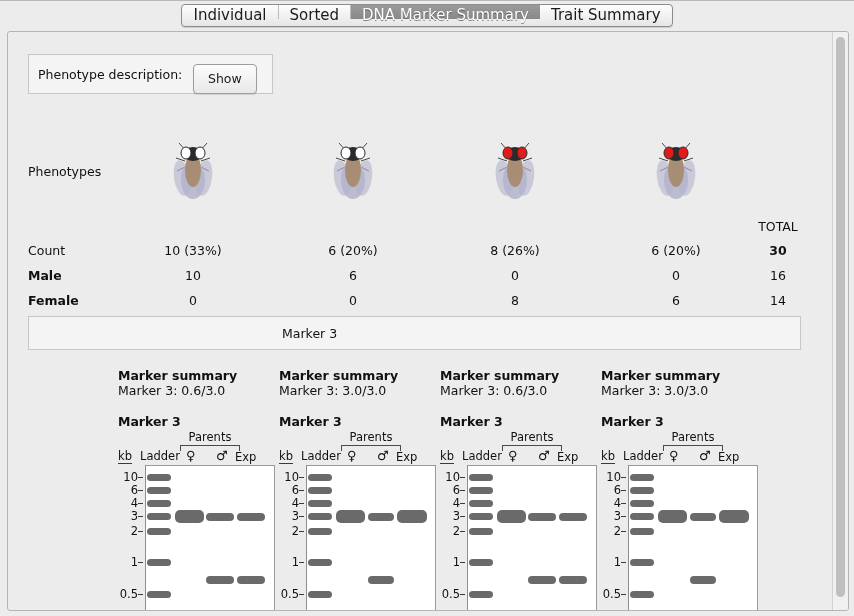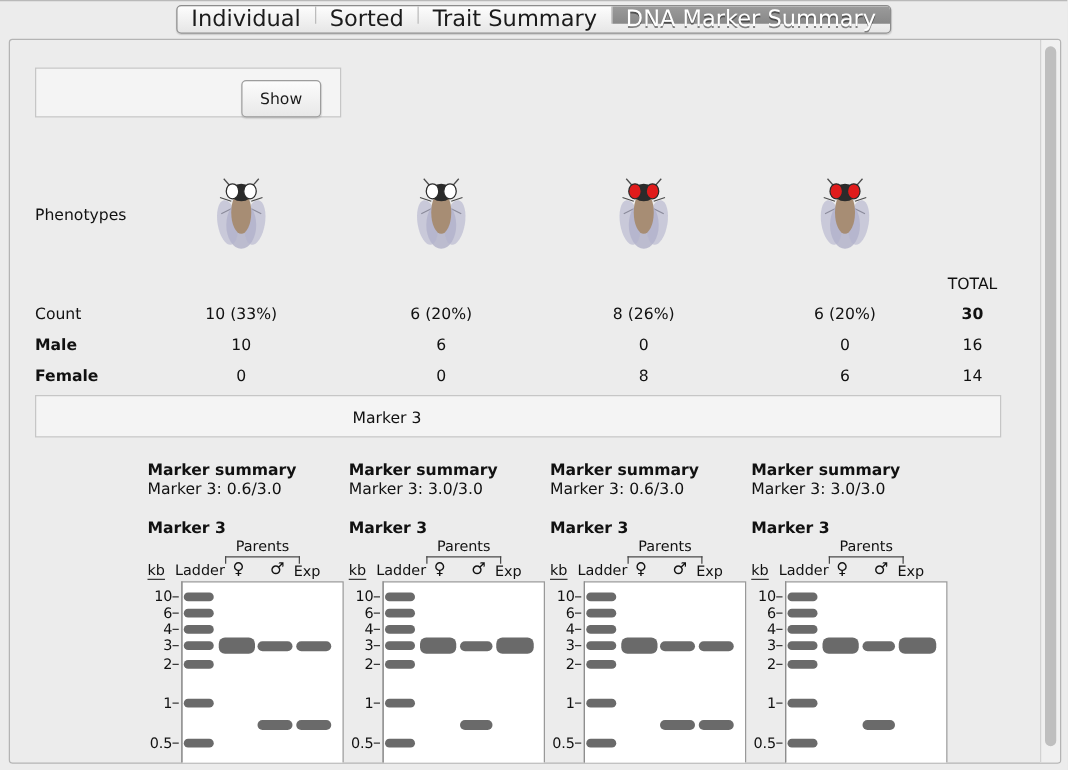--- a/index.html
+++ b/index.html
@@ -11,21 +11,21 @@
     -webkit-font-smoothing:antialiased;
   }
   .app{position:relative;width:854px;height:616px;background:#ececec;}
 
   
   .tabbar{position:absolute;left:0;top:0;width:854px;height:30px;
     background:#ececec;display:flex;align-items:center;justify-content:center;}
   .tabbar:after{content:"";position:absolute;left:0;right:0;top:0;height:1px;background:#b9b9b9;}
   .tabs{display:flex;height:21px;border:1px solid #8c8c8c;border-radius:4px;overflow:hidden;
     background:linear-gradient(#fdfdfd,#e6e6e6);box-shadow:0 1px 1px rgba(0,0,0,.14);}
-  .tab{padding:0 11px;height:14px;line-height:21px;font-size:18px;color:#1b1b1b;
+  .tab{padding:0 11px;height:14px;line-height:21px;font-size:15px;color:#1b1b1b;
     border-right:1px solid #bcbcbc;white-space:nowrap;background:transparent;}
   .tab:last-child{border-right:none;}
   .tab.sel{background:linear-gradient(#9b9b9b,#888888);color:#ffffff;
     text-shadow:0 1px 0 rgba(0,0,0,.45);border-right:none;}
 
   
   .panel{position:absolute;left:7px;top:31px;width:840px;height:578px;
     background:#ececec;border:1px solid #b4b4b4;border-radius:3px;overflow:hidden;}
   .inner{position:absolute;left:0;top:0;width:825px;height:578px;}
 
@@ -90,29 +90,30 @@
 </style>
 </head>
 <body>
 
 <div class="app">
 
   <div class="tabbar">
     <div class="tabs">
       <div class="tab">Individual</div>
       <div class="tab">Sorted</div>
+      <div class="tab sel">DNA Marker Summary</div>
       <div class="tab">Trait Summary</div>
-      <div class="tab sel">DNA Marker Summary</div>
     </div>
   </div>
 
   <div class="panel">
     <div class="inner">
 
       <div class="pheno-box">
+        <span class="lbl">Phenotype description:</span>
         <span class="btn btn-show">Show</span>
       </div>
 
       <div class="phen-label">Phenotypes</div>
 
       <svg class="fly" style="left:162px;top:108px;" viewBox="0 0 46 62">
         <g stroke="#4a4a4a" stroke-width="1" fill="none">
           <path d="M16 11 L9 3"></path>
             <path d="M30 11 L37 3"></path>
           <path d="M15 21 L6 18"></path>

